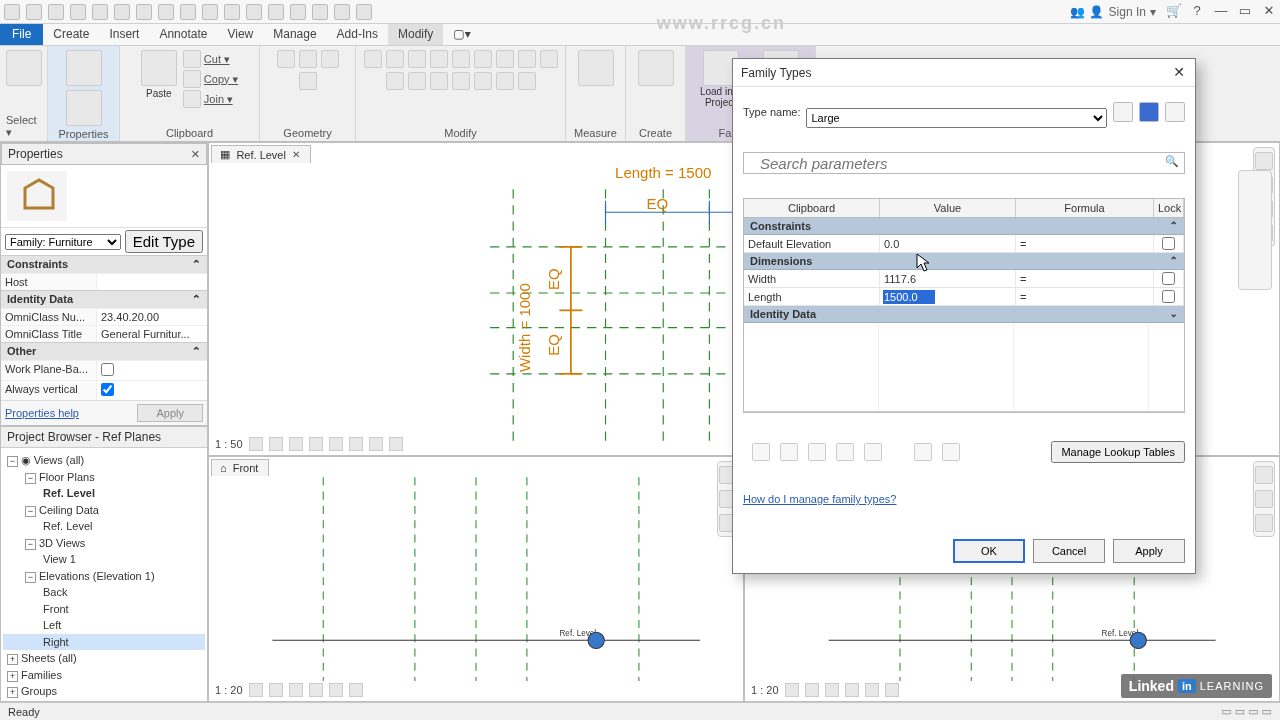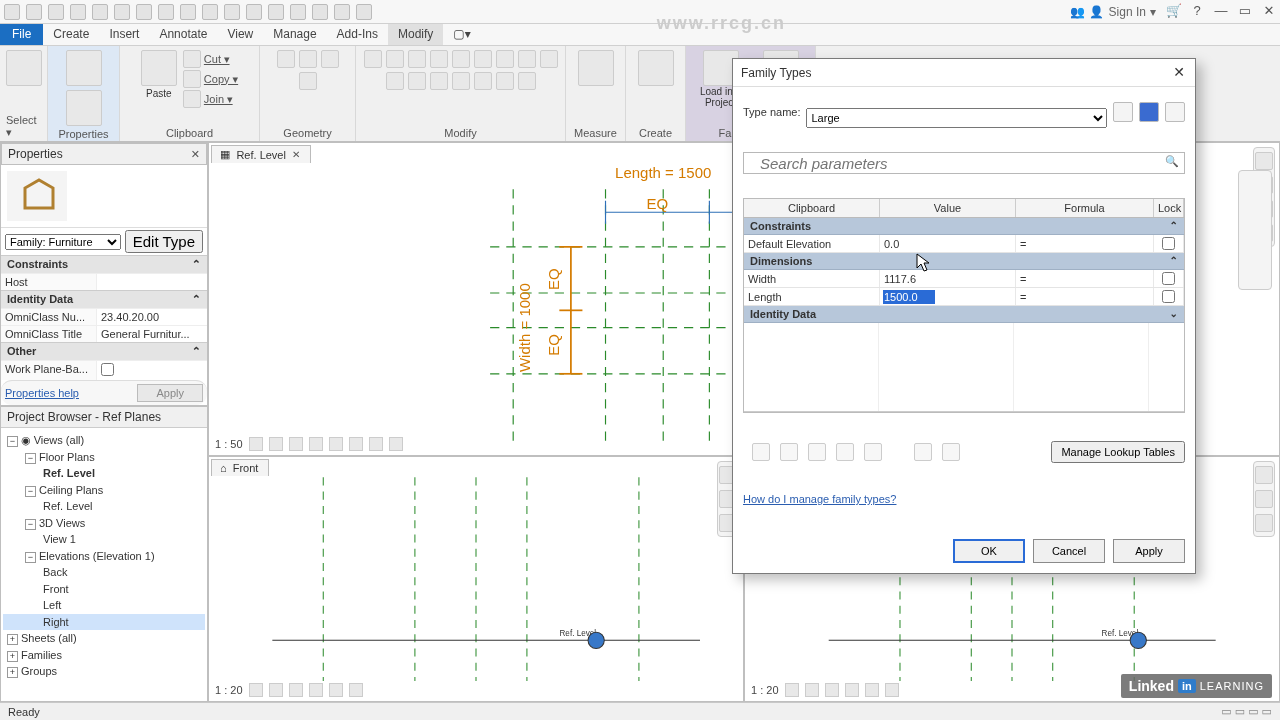--- a/index.html
+++ b/index.html
@@ -41,21 +41,21 @@
 .proppanel .thumb svg { width: 40px; height: 40px; }
 .proppanel .typebar { display:flex; align-items:center; padding: 2px 4px; border-top:1px solid #ddd; gap:4px;}
 .proppanel .typebar select { flex:1; font-size:11px; }
 .proppanel .typebar button { font-size:15px; padding:1px 6px; }
 .propgrid { font-size: 11px; }
 .propgrid .grp { background: #e4e4e4; padding: 2px 6px; font-weight: bold; border-top:1px solid #ccc; display:flex; justify-content:space-between;}
 .propgrid .row { display:flex; border-top:1px solid #eee; }
 .propgrid .row .k { width: 96px; padding: 2px 4px; background:#fafafa; border-right:1px solid #eee;}
 .propgrid .row .v { flex:1; padding: 2px 4px; }
 .propgrid .row .v input[type=checkbox]{ margin:0; }
-.propfoot { display:flex; align-items:center; justify-content:space-between; padding:3px 4px; border-top:1px solid #ddd; background:#f7f7f7;border-radius:11px;}
+.propfoot { display:flex; align-items:center; justify-content:space-between; padding:3px 4px; border-top:1px solid #ddd; background:#f7f7f7;}
 .propfoot a { color: #2a5db0; font-size:11px; }
 .propfoot button { font-size:11px; padding: 2px 18px; background:#e8e8e8; border:1px solid #bbb; color:#888;}
 
 .browser { flex:1; border:1px solid #bfbfbf; background:#fff; overflow:auto; }
 .browser .hdr { background:#f0f0f0; padding:3px 6px; font-size:12px; border-bottom:1px solid #ccc; }
 .tree { padding: 4px 2px; font-size: 11px; line-height: 1.5; }
 .tree .n { white-space: nowrap; }
 .tree .i0 { padding-left: 4px; } .tree .i1 { padding-left: 22px; } .tree .i2 { padding-left: 40px; }
 .tree .exp { display:inline-block; width:11px; height:11px; border:1px solid #999; text-align:center; line-height:9px; font-size:9px; margin-right:3px; background:#fff;}
 .tree .bold { font-weight: bold; }
@@ -300,34 +300,38 @@
           <div class="v">General Furnitur...</div>
         </div>
       <div class="grp">
           <span>Other</span>
           <span>⌃</span>
         </div>
       <div class="row">
           <div class="k">Work Plane-Ba...</div>
           <div class="v"><input type="checkbox" style=""></div>
         </div>
+      <div class="row">
+          <div class="k">Always vertical</div>
+          <div class="v"><input type="checkbox" checked="" style=""></div>
+        </div>
     </div>
     <div class="propfoot">
         <a href="#">Properties help</a>
         <button>Apply</button>
       </div>
   </div>
 
   <div class="browser">
     <div class="hdr">Project Browser - Ref Planes</div>
     <div class="tree">
       <div class="n i0"><span class="exp">−</span>◉ <span>Views (all)</span></div>
       <div class="n i1"><span class="exp">−</span><span>Floor Plans</span></div>
       <div class="n i2 bold">Ref. Level</div>
-      <div class="n i1"><span class="exp">−</span><span>Ceiling Plans</span></div>
+      <div class="n i1"><span class="exp">−</span><span>Ceiling Data</span></div>
       <div class="n i2">Ref. Level</div>
       <div class="n i1"><span class="exp">−</span><span>3D Views</span></div>
       <div class="n i2">View 1</div>
       <div class="n i1"><span class="exp">−</span><span>Elevations (Elevation 1)</span></div>
       <div class="n i2">Back</div>
       <div class="n i2">Front</div>
       <div class="n i2">Left</div>
       <div class="n i2 sel">Right</div>
       <div class="n i0"><span class="exp">+</span><span>Sheets (all)</span></div>
       <div class="n i0"><span class="exp">+</span><span>Families</span></div>

